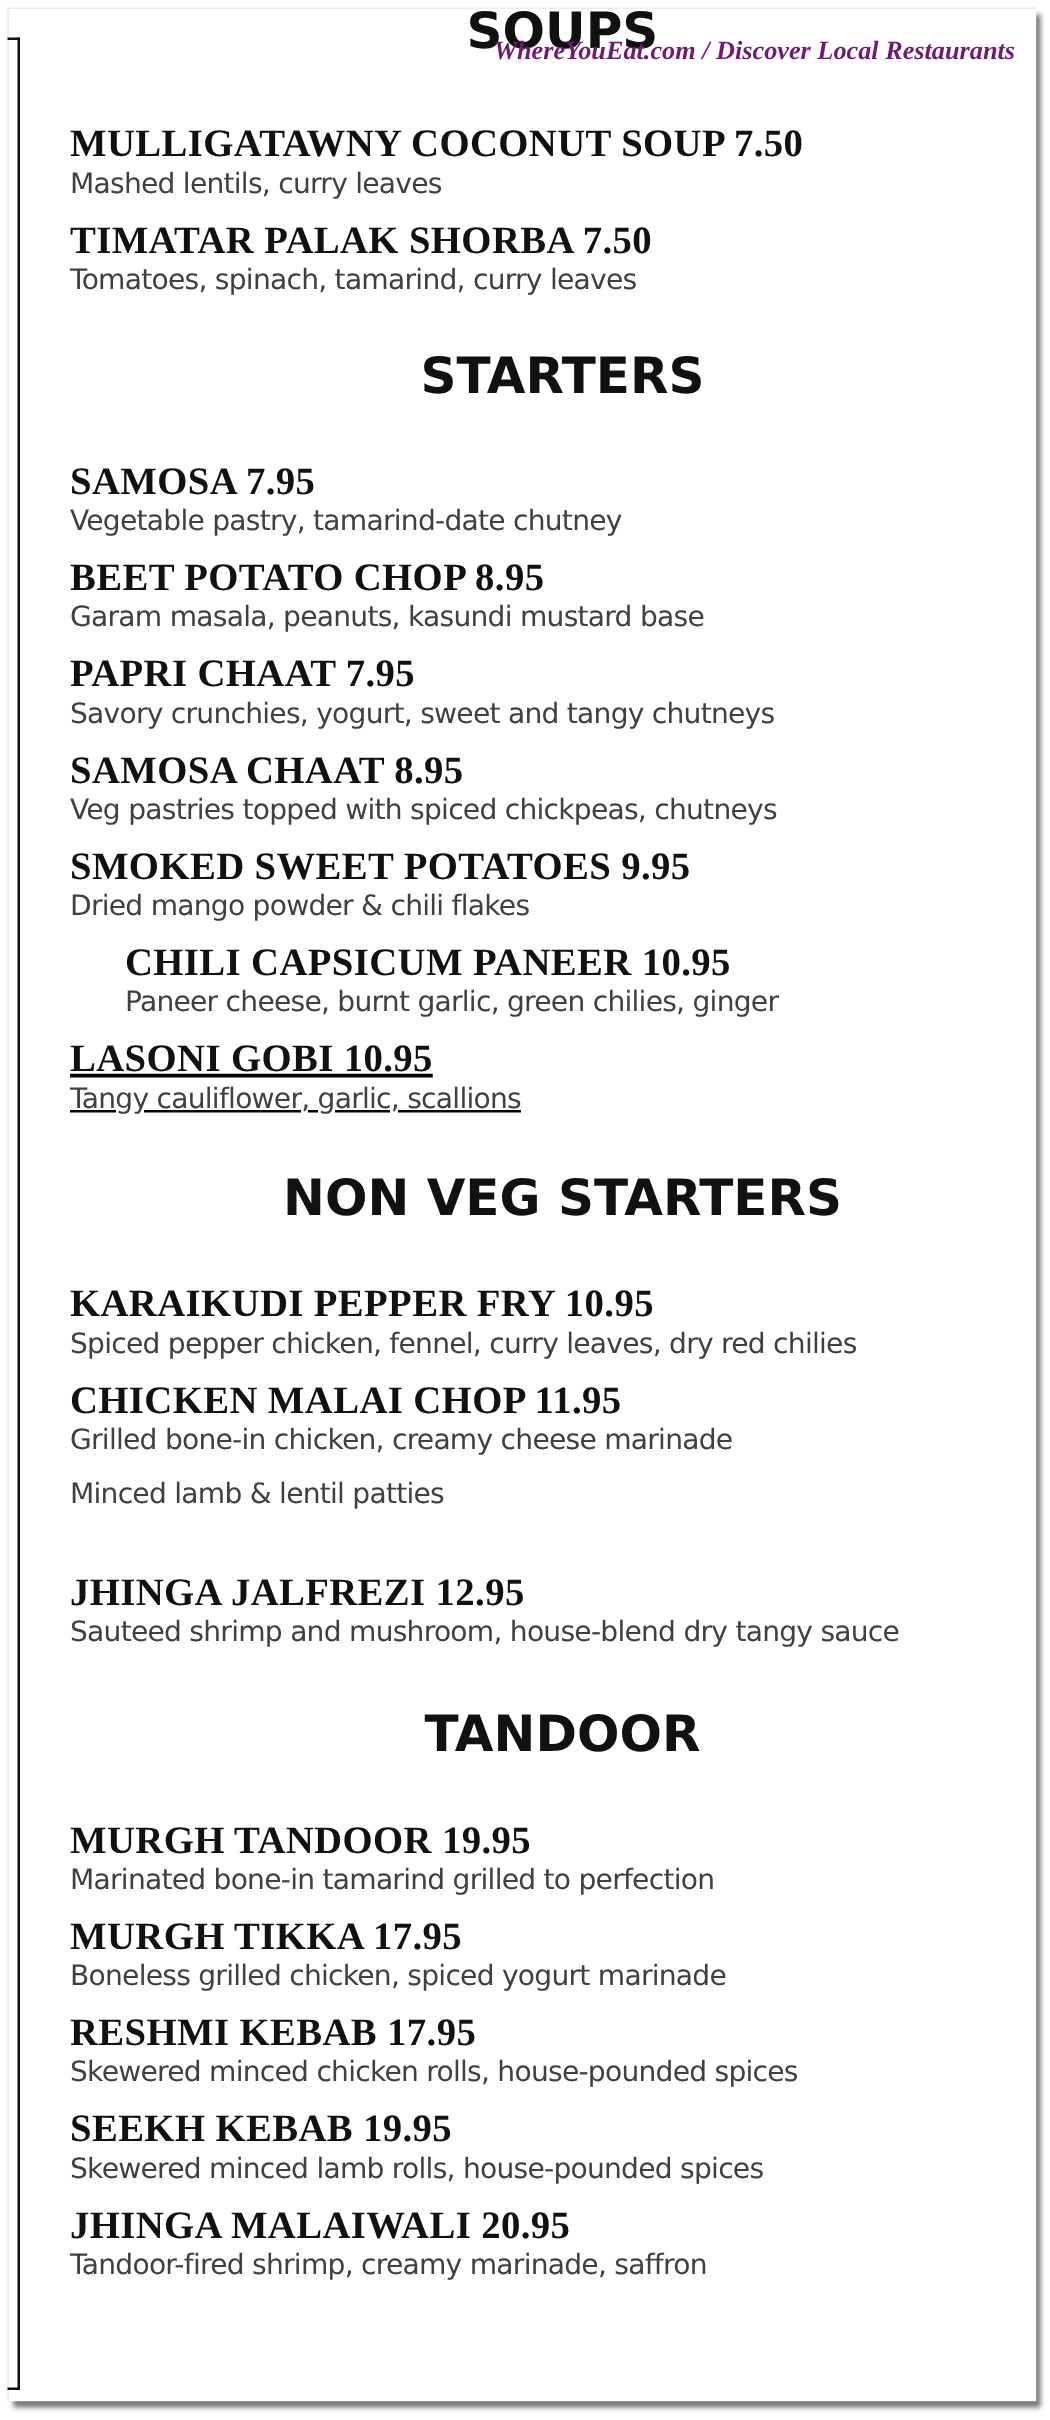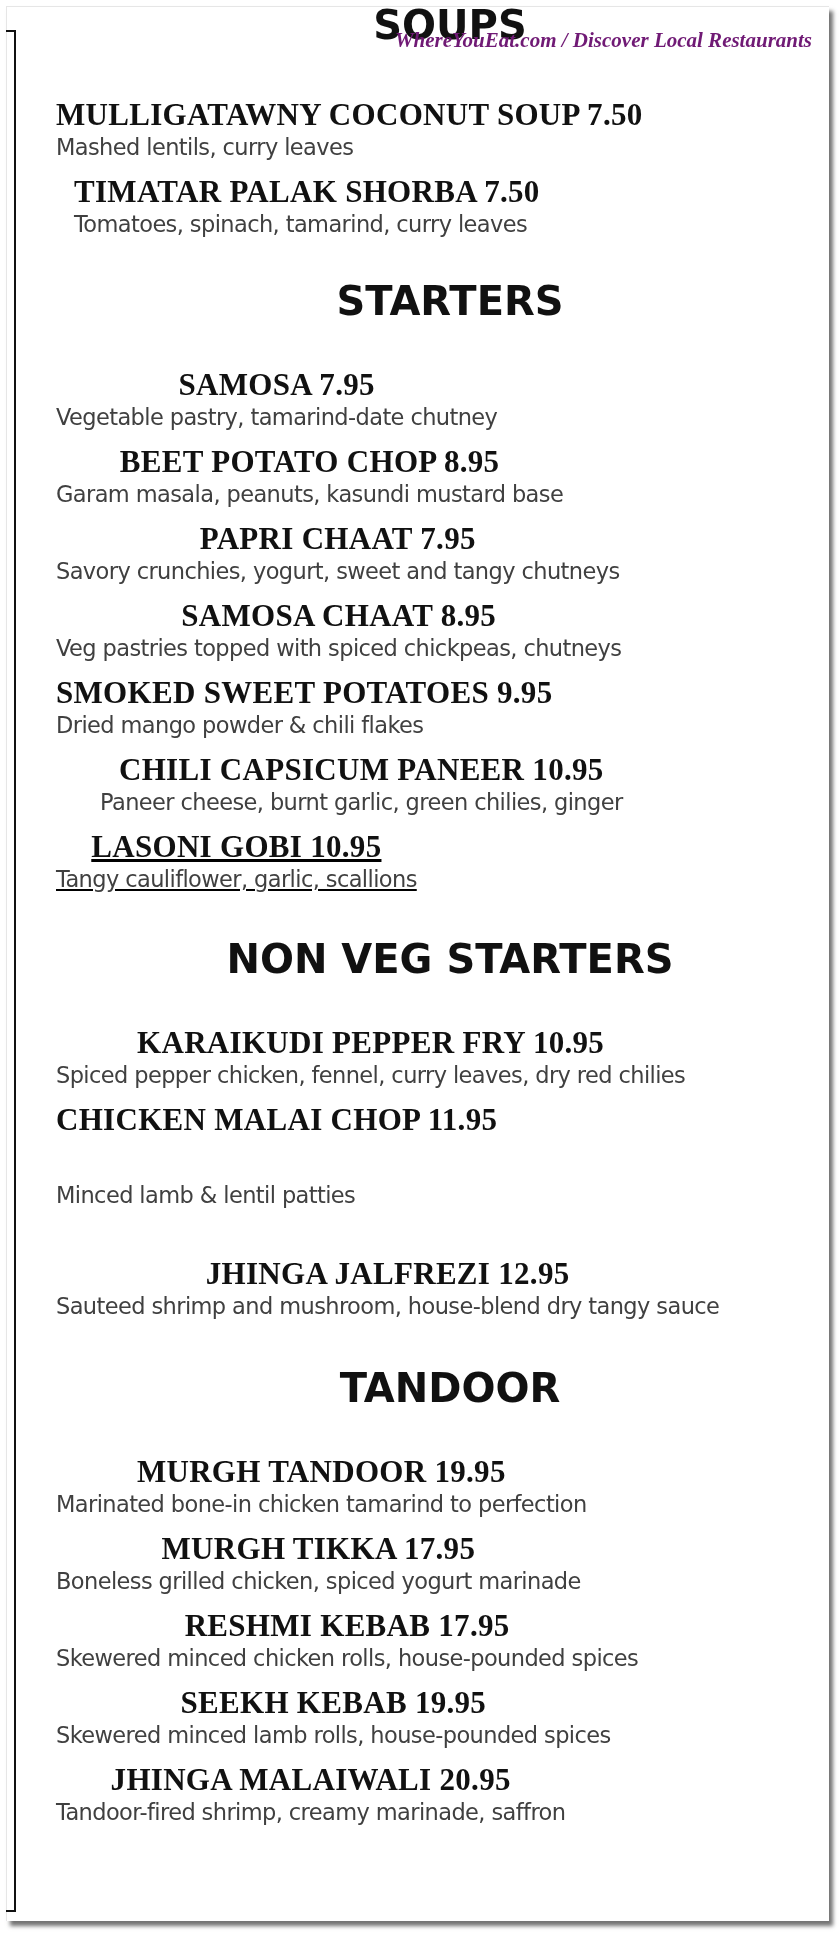--- a/index.html
+++ b/index.html
@@ -51,21 +51,20 @@
     white-space: nowrap;
   }
   .item { position: absolute; left: 56px; white-space: nowrap; }
   .item-name {
     font-family: "Liberation Serif", serif;
     font-weight: bold;
     font-size: 31px;
     color: #111;
     line-height: 34px;
     letter-spacing: 0.3px;
-    text-align: center;
   }
   .item-desc {
     font-family: "DejaVu Sans", sans-serif;
     font-size: 22.5px;
     color: #404040;
     line-height: 30px;
     letter-spacing: -0.6px;
   }
 </style>
 </head>
@@ -74,21 +73,21 @@
 <div class="page"></div>
 <div class="bracket"></div>
 
 <div class="watermark">WhereYouEat.com / Discover Local Restaurants</div>
 
 <div class="section-title" style="top:2px;">SOUPS</div>
 <div class="item" style="top:98px;">
   <div class="item-name">MULLIGATAWNY COCONUT SOUP 7.50</div>
   <div class="item-desc">Mashed lentils, curry leaves</div>
 </div>
-<div class="item" style="top:175px;margin-left:18px;">
+<div class="item" style="top:175px;">
   <div class="item-name">TIMATAR PALAK SHORBA 7.50</div>
   <div class="item-desc">Tomatoes, spinach, tamarind, curry leaves</div>
 </div>
 
 <div class="section-title" style="top:278px;">STARTERS</div>
 <div class="item" style="top:368px;">
   <div class="item-name">SAMOSA 7.95</div>
   <div class="item-desc">Vegetable pastry, tamarind-date chutney</div>
 </div>
 <div class="item" style="top:445px;">
@@ -116,33 +115,34 @@
   <div class="item-desc">Tangy cauliflower, garlic, scallions</div>
 </div>
 
 <div class="section-title" style="top:936px; left:0;">NON VEG STARTERS</div>
 <div class="item" style="top:1026px;">
   <div class="item-name">KARAIKUDI PEPPER FRY 10.95</div>
   <div class="item-desc">Spiced pepper chicken, fennel, curry leaves, dry red chilies</div>
 </div>
 <div class="item" style="top:1103px;">
   <div class="item-name">CHICKEN MALAI CHOP 11.95</div>
+  <div class="item-desc">Grilled bone-in chicken, creamy cheese marinade</div>
 </div>
 <div class="item" style="top:1180px;">
   <div class="item-desc">Minced lamb &amp; lentil patties</div>
 </div>
 <div class="item" style="top:1257px;">
   <div class="item-name">JHINGA JALFREZI 12.95</div>
   <div class="item-desc">Sauteed shrimp and mushroom, house-blend dry tangy sauce</div>
 </div>
 
 <div class="section-title" style="top:1365px;">TANDOOR</div>
 <div class="item" style="top:1455px;">
   <div class="item-name">MURGH TANDOOR 19.95</div>
-  <div class="item-desc">Marinated bone-in chicken tamarind to perfection</div>
+  <div class="item-desc">Marinated bone-in tamarind grilled to perfection</div>
 </div>
 <div class="item" style="top:1532px;">
   <div class="item-name">MURGH TIKKA 17.95</div>
   <div class="item-desc">Boneless grilled chicken, spiced yogurt marinade</div>
 </div>
 <div class="item" style="top:1609px;">
   <div class="item-name">RESHMI KEBAB 17.95</div>
   <div class="item-desc">Skewered minced chicken rolls, house-pounded spices</div>
 </div>
 <div class="item" style="top:1686px;">

